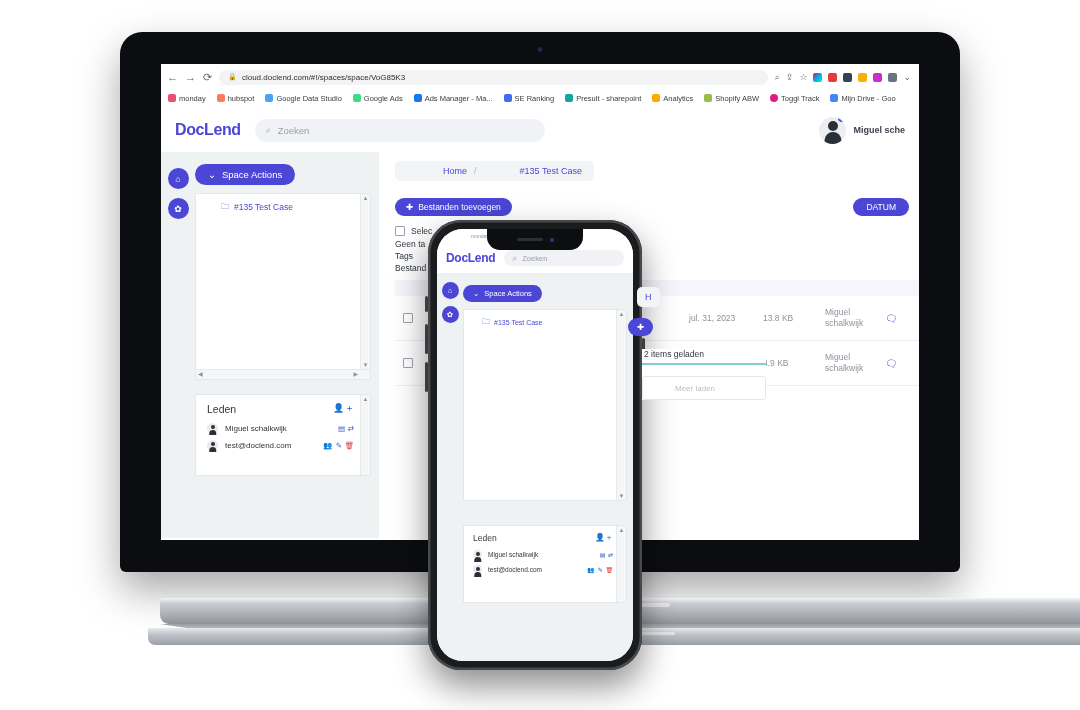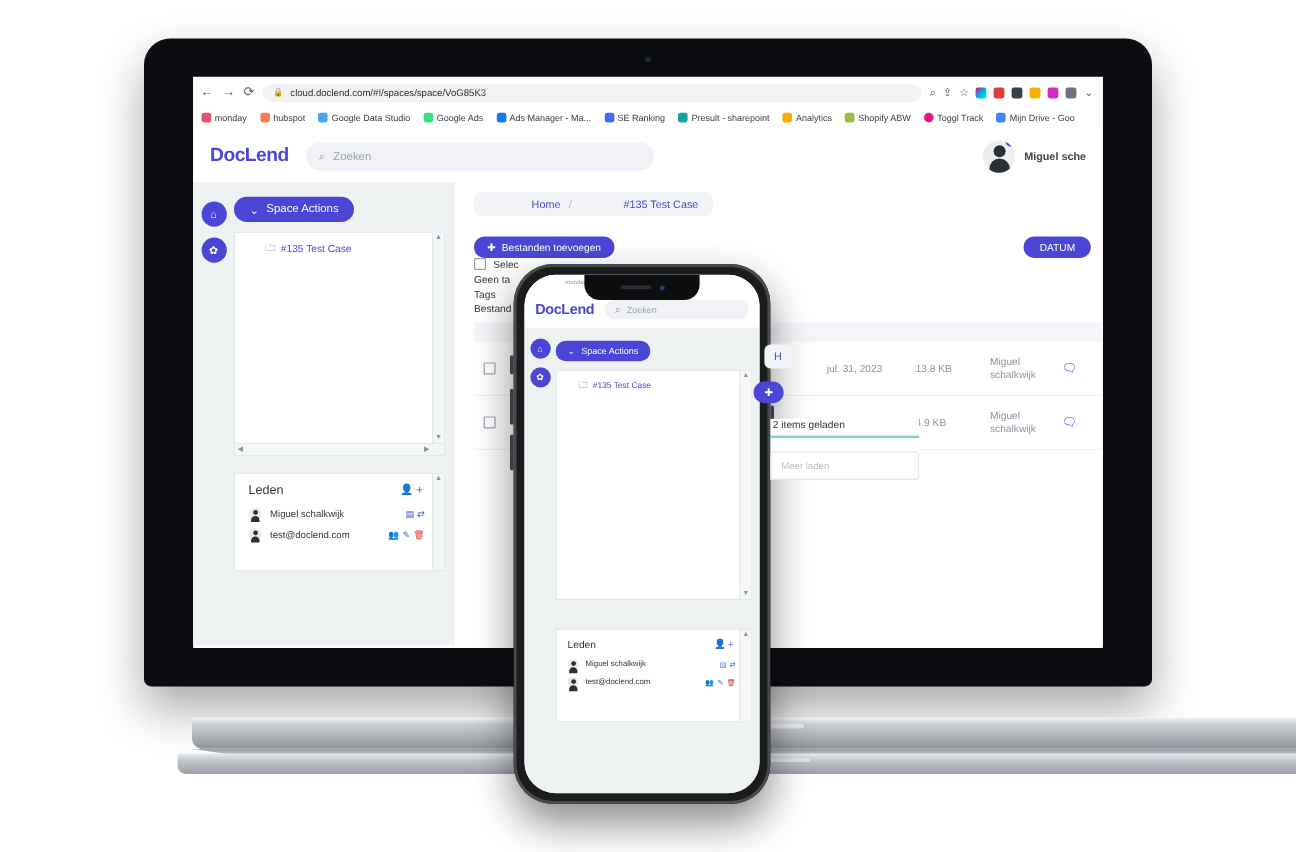--- a/index.html
+++ b/index.html
@@ -93,21 +93,21 @@
   .m-name{font-size:8px;color:#31363d;white-space:nowrap;}
   .m-acts{margin-left:auto;display:flex;gap:2.5px;font-size:7.5px;}
 
   .content{flex:1;background:#fff;padding:8px 0 0 16px;position:relative;}
   .crumb{background:#f2f4f7;border-radius:5px;display:inline-flex;align-items:center;gap:7px;padding:5px 12px;}
   .crumb a{font-size:9px;color:#4b46d6;text-decoration:none;padding-left:36px;}
   .crumb .sep{font-size:9px;color:#b3b9c4;}
   .row-actions{display:flex;align-items:center;margin-top:17px;padding-right:10px;}
   .btn-add{background:#4b46d6;color:#fff;border-radius:12px;height:18px;display:inline-flex;align-items:center;gap:5px;padding:0 11px;font-size:8.5px;}
   .btn-datum{margin-left:auto;background:#4b46d6;color:#fff;border-radius:12px;height:18px;display:inline-flex;align-items:center;padding:0 13px;font-size:8.5px;white-space:nowrap;}
-  .selall{display:flex;align-items:center;gap:6px;font-size:8.5px;color:#31363d;}
+  .selall{display:flex;align-items:center;gap:6px;margin-top:10px;font-size:8.5px;color:#31363d;}
   .cbx{width:8px;height:8px;border:1px solid #9aa0ae;border-radius:1px;flex:0 0 auto;}
   .facets{margin-top:2px;line-height:12px;font-size:8.5px;color:#31363d;}
   .tbl-head{height:16px;background:#f4f6f9;margin-top:6px;}
   .trow{display:flex;align-items:center;height:44px;border-bottom:1px solid #eef0f3;font-size:8.5px;color:#8d939c;}
   .trow .c-cb{width:26px;display:flex;justify-content:center;}
   .chip{width:13px;height:19px;border-radius:3px;flex:0 0 auto;}
   .c-chip{width:30px;display:flex;justify-content:center;}
   .c-name{flex:1;min-width:0;}
   .c-date{width:74px;}
   .c-size{width:62px;}
@@ -169,21 +169,21 @@
   .ph-member{display:flex;align-items:center;gap:6px;padding:3px 13px 3px 9px;}
   .ph-mname{font-size:6.5px;color:#31363d;white-space:nowrap;}
 
   
   .pop{
     position:absolute;left:642px;top:349px;width:124px;background:#fff;z-index:4;
   }
   .pop-title{font-size:8.5px;color:#31363d;padding:0 0 4px 2px;}
   .pop-bar{height:2px;background:#7fd0d6;}
   .pop-input{margin-top:11px;height:22px;border:1px solid #e4e8ea;border-radius:3px;
-    display:flex;align-items:center;padding-left:8px;font-size:8px;color:#b9bec6;}
+    display:flex;align-items:center;padding-left:32px;font-size:8px;color:#b9bec6;}
   .pop-h{position:absolute;left:637px;top:287px;background:#f2f4f7;border-radius:5px;
     padding:5px 8px;font-size:9px;color:#4b46d6;z-index:4;}
   .pop-b{position:absolute;left:628px;top:318px;background:#4b46d6;color:#fff;border-radius:12px;
     height:18px;display:flex;align-items:center;padding:0 9px;font-size:8.5px;z-index:4;}
 </style>
 </head>
 <body>
 
 <div class="stage">
 

